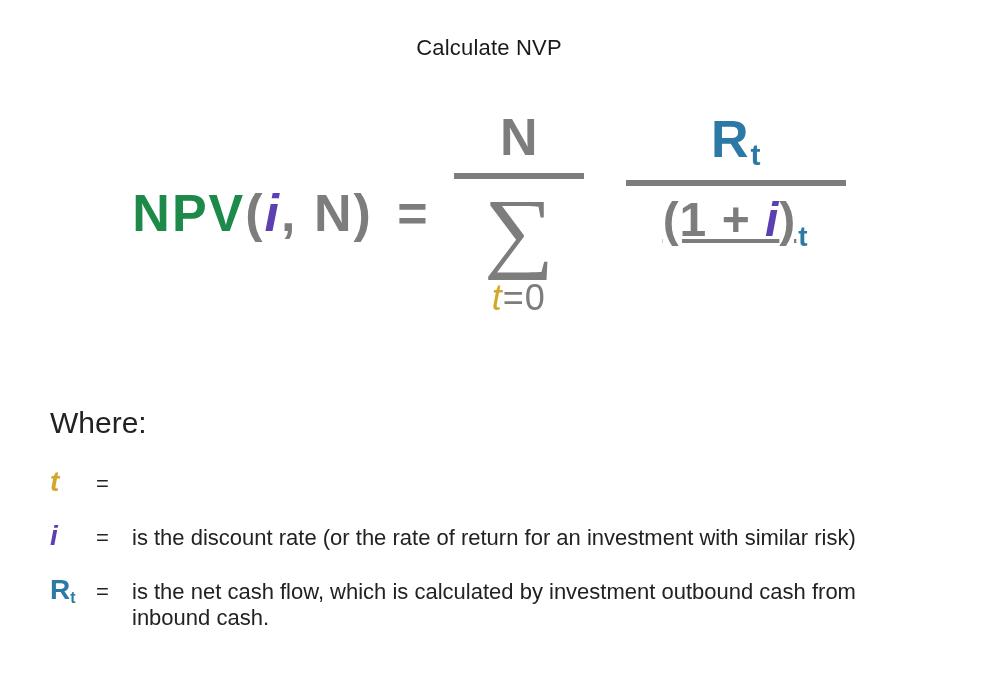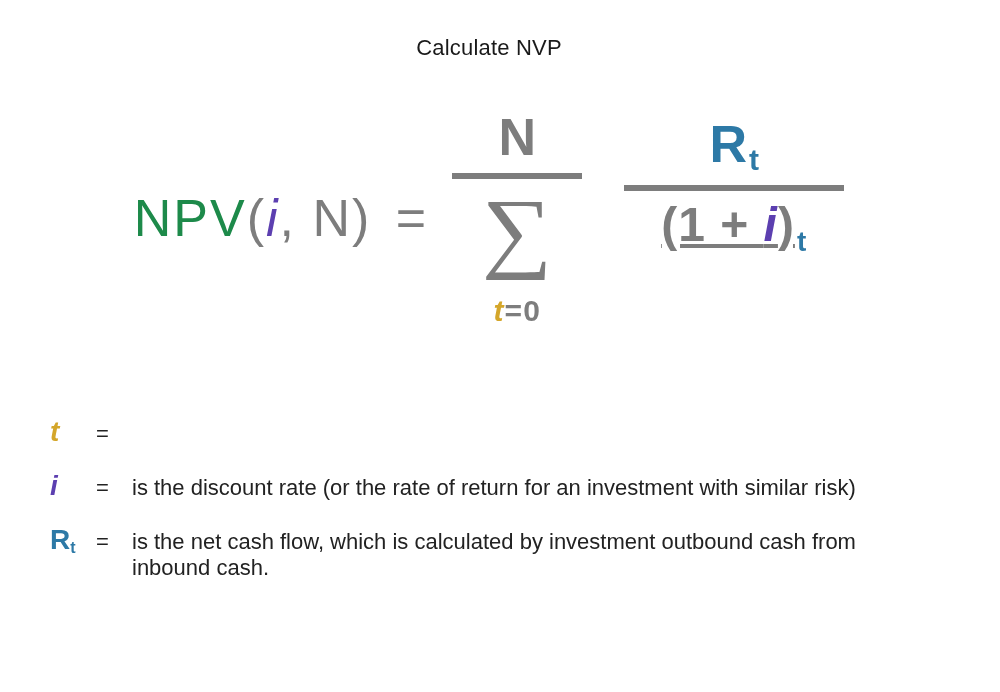--- a/index.html
+++ b/index.html
@@ -32,21 +32,21 @@
     display: flex;
     align-items: center;
     justify-content: center;
     gap: 24px;
     margin: 0 auto;
     width: 780px;
   }
 
   .lhs {
     font-size: 52px;
-    font-weight: 400;
+    font-weight: 700;
     letter-spacing: 2px;
     white-space: nowrap;
     color: #7d7d7d;
   }
   .lhs .npv   { color: #1d8a4a; }
   .lhs .paren { color: #7d7d7d; }
   .lhs .i     { color: #5c3fb0; font-style: italic; }
   .lhs .comma { color: #7d7d7d; }
   .lhs .n     { color: #7d7d7d; }
   .lhs .eq    { color: #7d7d7d; padding-left: 8px; }
@@ -72,24 +72,24 @@
   .sumcol .sigma {
     font-size: 90px;
     font-weight: 400;
     color: #7d7d7d;
     line-height: 0.85;
     margin: 6px 0 6px 0;
     transform: scaleX(1.1);
     font-family: "Times New Roman", "STIX", serif;
   }
   .sumcol .lower {
-    font-size: 30px;
-    font-weight: 700;
+    font-size: 36px;
+    font-weight: 400;
     letter-spacing: 1px;
-    margin-top: 20px;
+    margin-top: 4px;
   }
   .sumcol .lower .t    { color: #d4a62a; font-style: italic; }
   .sumcol .lower .eq0  { color: #7d7d7d; font-style: normal; }
 
   
   .fraccol {
     display: flex;
     flex-direction: column;
     align-items: center;
     line-height: 1;
@@ -190,20 +190,21 @@
       </div>
       <div class="vinc"></div>
       <div class="denom">
         <span>(1 + </span><span class="i">i</span><span>)</span><span class="sub">t</span>
       </div>
     </div>
 
   </div>
 
   <div class="legend">
+    <div class="where">Where:</div>
 
     <div class="row">
       <div class="sym t">
         <span>t</span>
       </div>
       <div class="eqtxt">=</div>
     </div>
 
     <div class="row">
       <div class="sym i">

